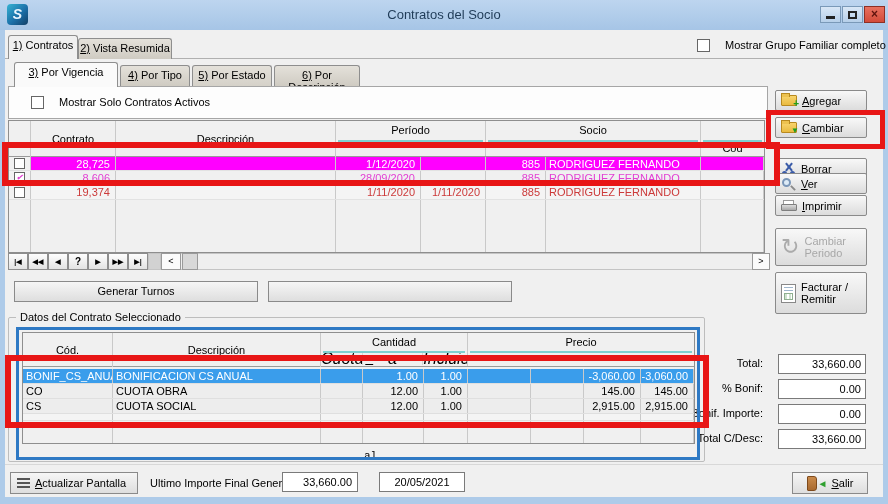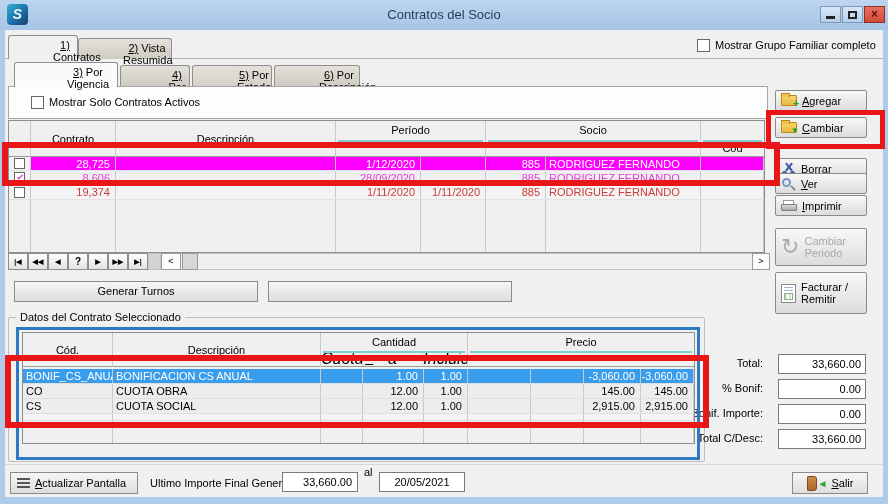--- a/index.html
+++ b/index.html
@@ -15,32 +15,32 @@
   .wtitle { position:absolute; left:0; top:0; width:888px; height:30px; text-align:center; line-height:30px;
             font-size:13px; color:#1F3B57; }
   .wbtn { position:absolute; top:6px; width:21px; height:17px; border:1px solid #7A99B8;
           background:linear-gradient(#D9E7F6,#B6CFE9); display:flex; align-items:center; justify-content:center; }
   .wbtn.closeb { background:linear-gradient(#E8705F,#D34B3A); border-color:#8E2F24; color:#5F130D; font-weight:bold; font-size:12px; line-height:15px; }
   .minbar { width:9px; height:3px; background:#222; margin-top:6px; }
   .maxbox { width:9px; height:8px; border:2px solid #222; }
 
   
   .tab { position:absolute; border:1px solid #8E8E8E; border-bottom:none; border-radius:3px 3px 0 0;
-         background:linear-gradient(#E4E1DA,#CFCBC2); text-align:center; padding-top:3px;padding-left:44px; }
+         background:linear-gradient(#E4E1DA,#CFCBC2); text-align:center; padding-top:3px; }
   .tab.sel { background:#F0F0F0; z-index:3; }
   .tab.selw { background:#FAFAFA; z-index:3; }
   .mn { display:block; }
   .mn::first-letter { text-decoration:underline; }
   #mainTabLine { position:absolute; left:5px; top:58px; width:878px; height:1px; background:#B0B0B0; }
 
   
   #panel { position:absolute; left:8px; top:86px; width:760px; height:33px; background:#FDFDFD; border:1px solid #A6A6A6; }
   .ckb { display:inline-block; width:13px; height:13px; border:1px solid #666; background:#FFF;
          text-align:center; line-height:11px; font-size:9px; vertical-align:middle; }
-  .cklabel { vertical-align:middle; margin-left:5px;text-align:right; }
+  .cklabel { vertical-align:middle; margin-left:15px;text-align:right; }
 
   
   .grid { position:absolute; left:8px; top:120px; width:757px; height:133px; border:1px solid #8E8E8E;
           background:#F0F0F0; display:flex; flex-direction:column; overflow:hidden; }
   .ghdr { display:flex; height:36px; border-bottom:1px solid #9A9A9A; background:#F0F0F0; flex:0 0 auto; }
   .gc { border-right:1px solid #C9C9C9; overflow:hidden; white-space:nowrap; }
   .tallc { display:flex; align-items:center; justify-content:center; height:36px; }
   .ggroup { display:flex; flex-direction:column; border-right:1px solid #C9C9C9; }
   .gtop { height:21px; line-height:19px; text-align:center; border-bottom:2px solid #7ED0D0; margin:0 2px; }
   .gsubs { display:flex; height:13px; }
@@ -103,21 +103,21 @@
   .tbox { position:absolute; left:778px; width:88px; height:20px; border:1px solid #7A7A7A; background:#FFF;
           text-align:right; line-height:18px; padding-right:4px; }
 
   
   #bbar { position:absolute; left:5px; top:464px; width:878px; height:33px; border-top:1px solid #D8D8D8; background:#F0F0F0; }
   #btnActualizar { left:10px; top:472px; width:128px; height:22px; display:flex; align-items:center; gap:5px; padding-left:6px; text-align:left; }
   .ham { display:inline-block; width:13px; }
   .ham i { display:block; height:2px; background:#555; margin:2px 0; }
   #lblUltimo { position:absolute; left:150px; top:477px; }
   #boxUltimo { position:absolute; left:282px; top:472px; width:76px; height:20px; border:1px solid #7A7A7A; background:#FFF; text-align:right; line-height:18px; padding-right:5px; }
-  #lblAl { position:absolute; left:364px; top:466px; }
+  #lblAl { position:absolute; left:364px; top:450px;font-family:Liberation Mono, monospace; }
   #boxFecha { position:absolute; left:379px; top:472px; width:86px; height:20px; border:1px solid #7A7A7A; background:#FFF; text-align:center; line-height:18px; }
   #btnSalir { left:792px; top:472px; width:76px; height:22px; display:flex; align-items:center; gap:4px; justify-content:center; position:absolute; }
 
   
   .folder { position:relative; width:16px; height:11px; background:linear-gradient(#F8D46C,#E9BA40); border:1px solid #B8891F; border-radius:1px; flex:0 0 auto; }
   .folder::before { content:""; position:absolute; top:-3px; left:-1px; width:7px; height:3px; background:#EDC24F; border:1px solid #B8891F; border-bottom:none; }
   .fbadge { position:absolute; right:-3px; bottom:-4px; font-size:10px; font-weight:bold; color:#1E9E1E; line-height:10px; background:transparent; }
   .sciss { position:relative; width:15px; height:14px; flex:0 0 auto; }
   .sciss i { position:absolute; width:2px; height:10px; background:#3A5BA8; left:7px; top:0; }
   .sciss i.a { transform:rotate(38deg); } .sciss i.b { transform:rotate(-38deg); }

